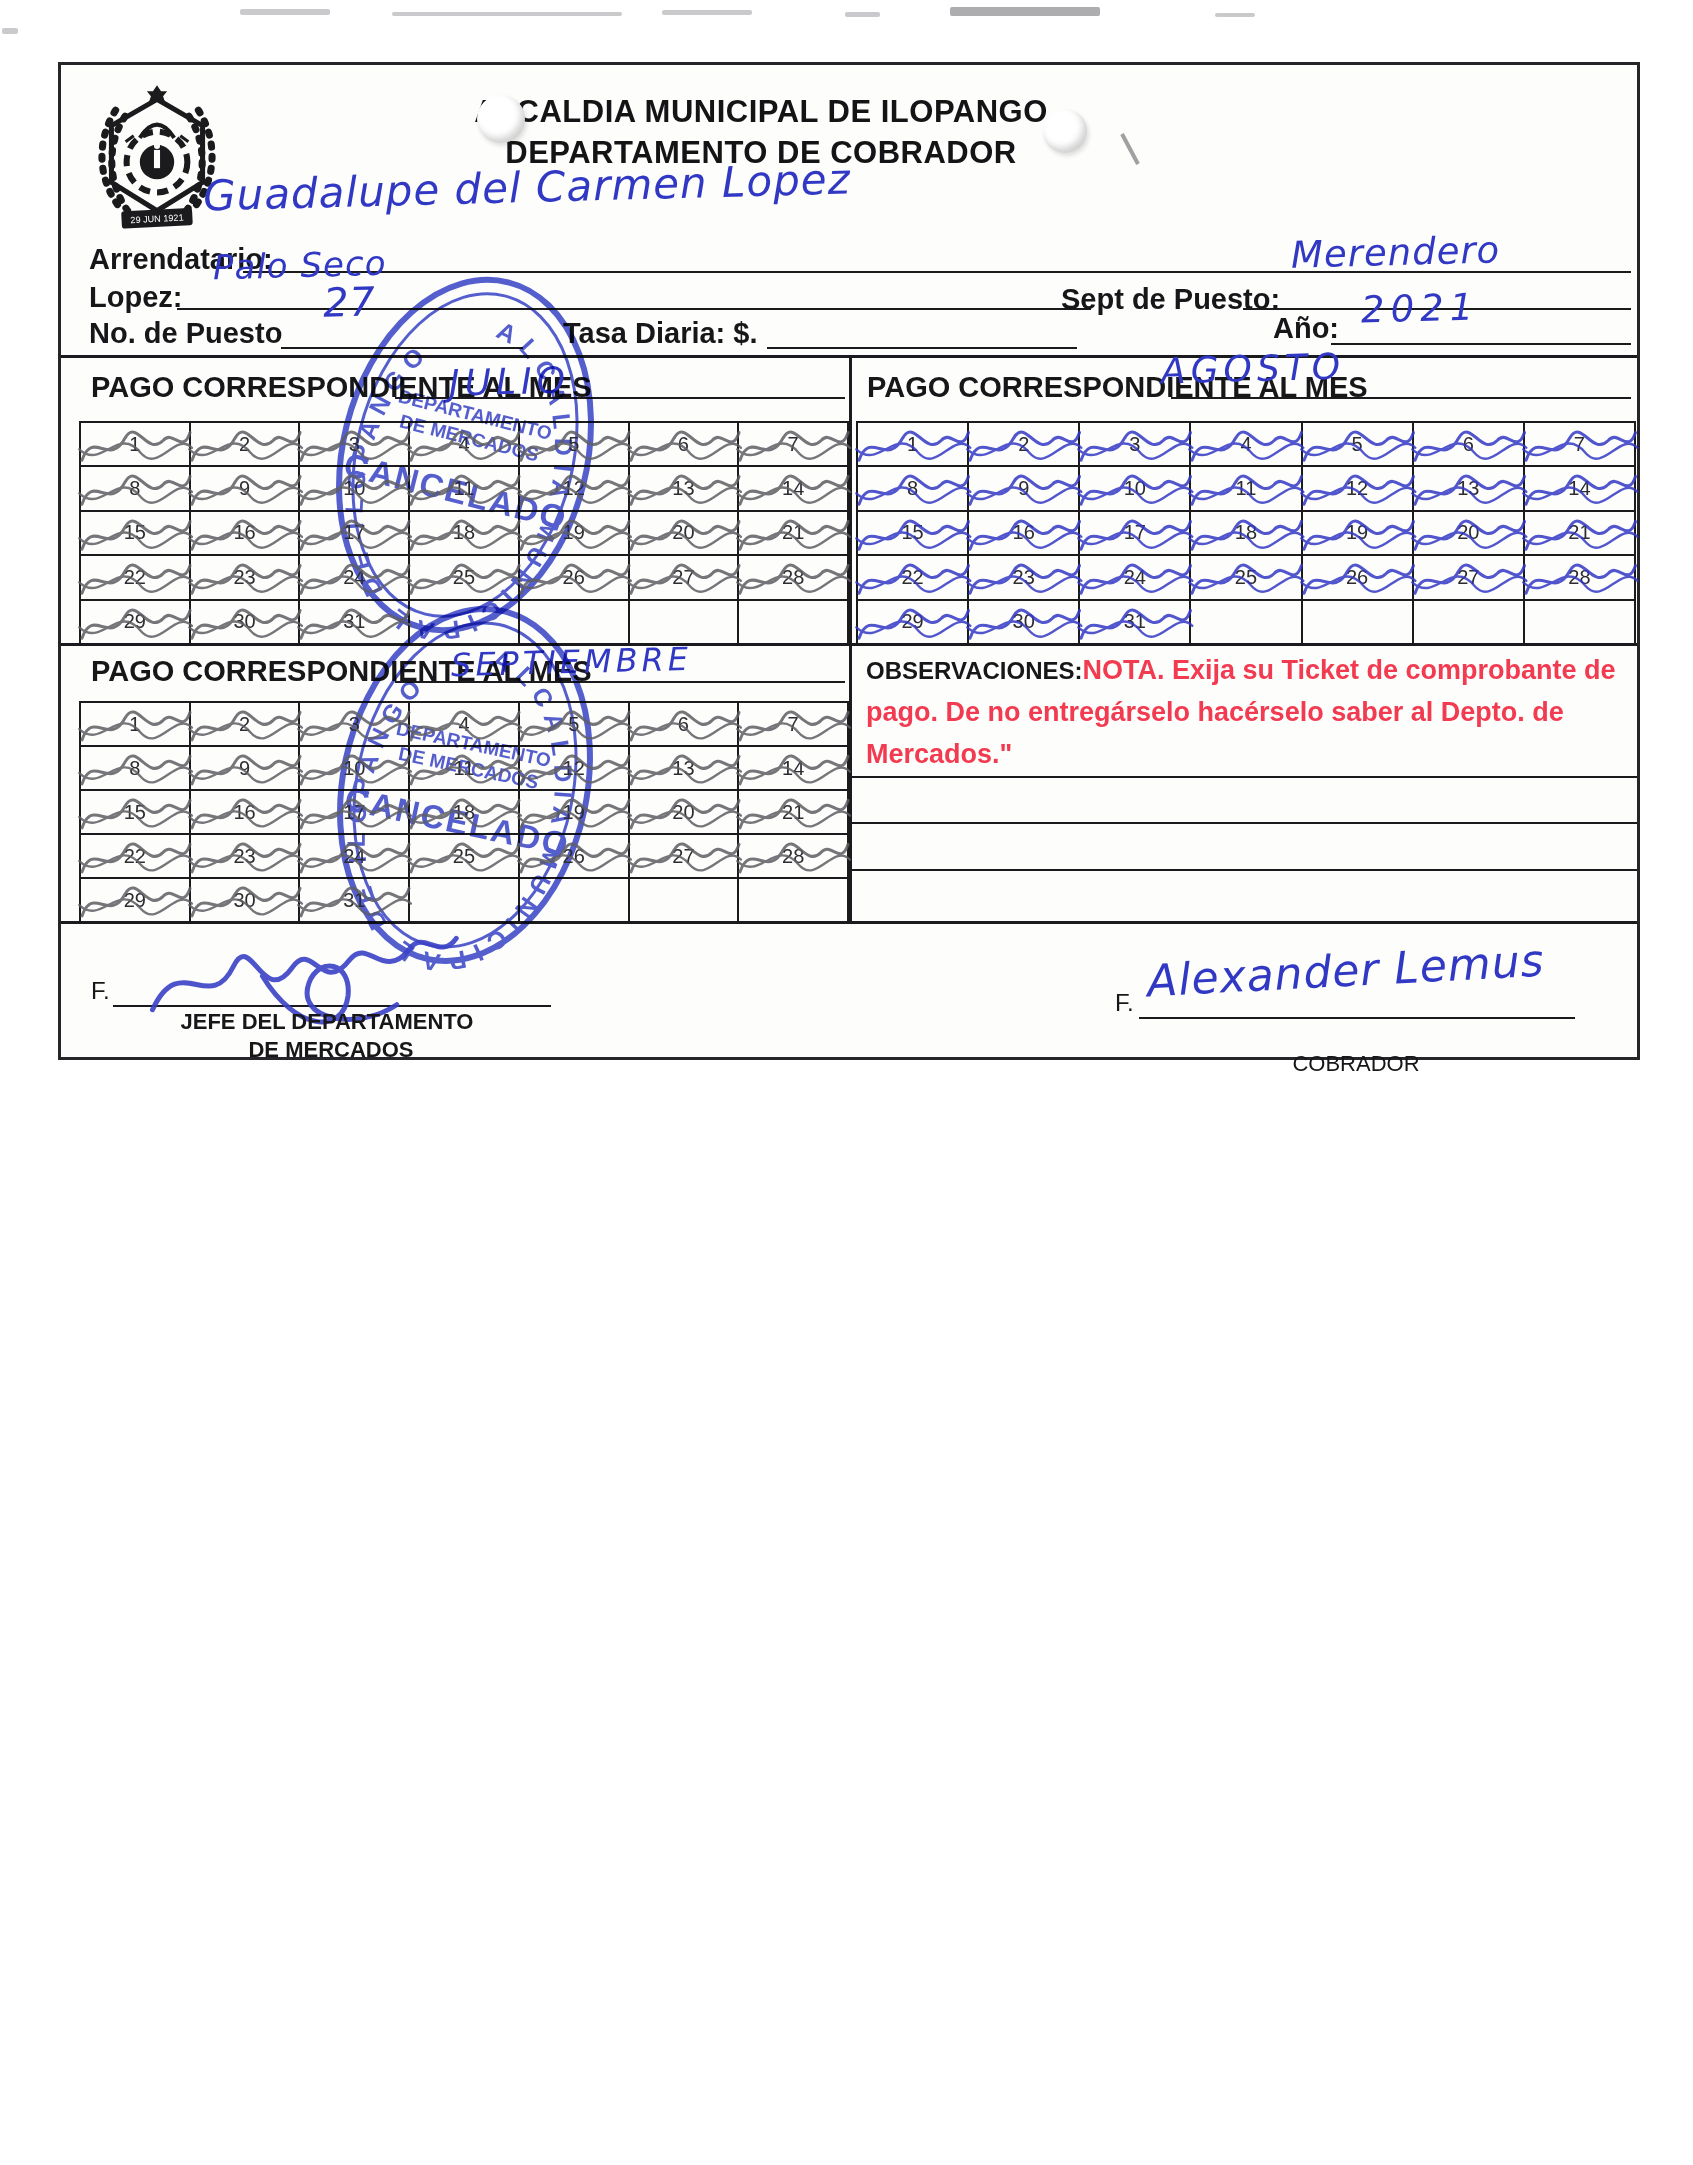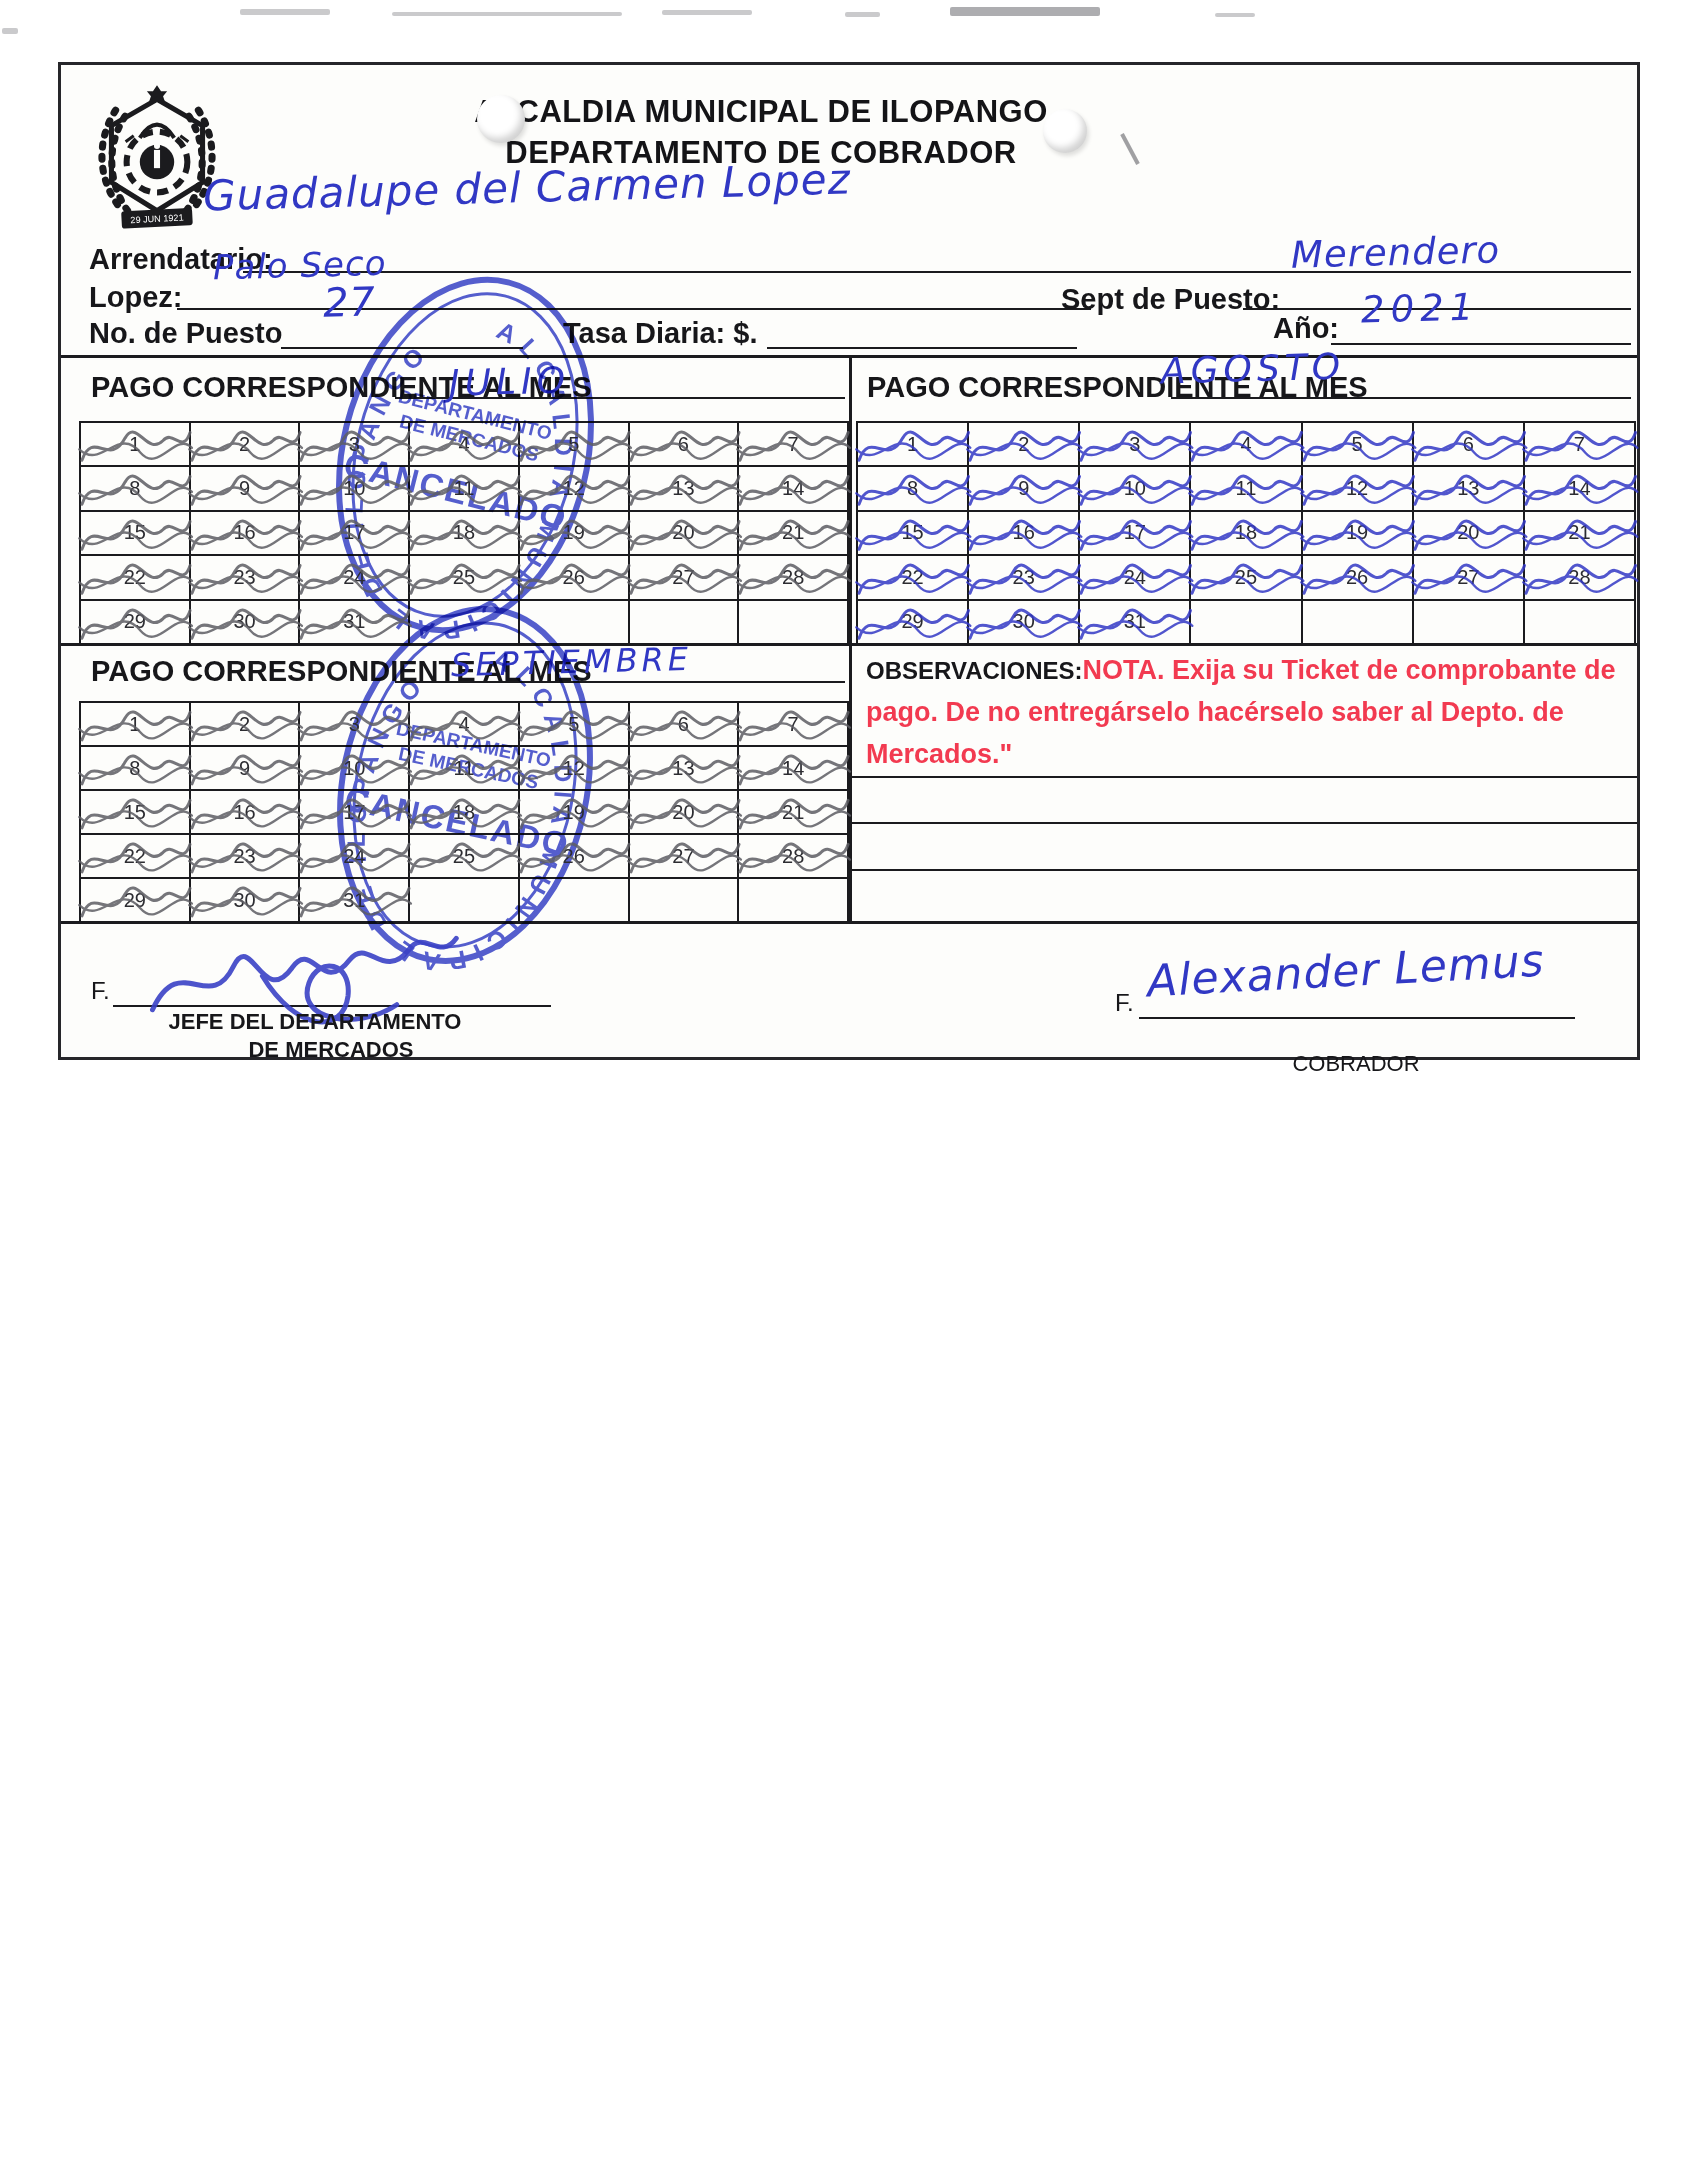--- a/index.html
+++ b/index.html
@@ -823,21 +823,21 @@
     </svg>
 
     <div class="label" style="left:30px;top:912px;font-weight:normal;font-size:24px;">F.</div>
     <div class="rule" style="left:52px;top:940px;width:438px;"></div>
     <svg class="sig-svg" style="left:80px;top:848px;width:330px;height:140px;transform:rotate(-4deg);" viewBox="0 0 330 140">
       <g fill="none" stroke="#3b42c6" stroke-width="5" stroke-linecap="round" opacity=".9">
         <path d="M10,86 C42,28 66,96 94,48 C114,14 120,92 152,54 C174,26 180,84 210,50 C230,28 242,74 270,44 C286,24 300,58 318,36"></path>
         <path d="M122,60 C152,118 198,124 206,86 C212,52 180,44 168,70 C152,106 212,122 254,98"></path>
       </g>
     </svg>
-    <div class="caption" style="left:84px;top:944px;width:340px;">JEFE DEL DEPARTAMENTO</div>
+    <div class="caption" style="left:96px;top:944px;width:340px;">JEFE DEL DEPARTAMENTO</div>
     <div class="caption" style="left:100px;top:972px;width:340px;">DE MERCADOS</div>
 
     <div class="label" style="left:1054px;top:924px;font-weight:normal;font-size:24px;">F.</div>
     <div class="rule" style="left:1078px;top:952px;width:436px;"></div>
     <div class="hw hw-line" style="left: 1086px; top: 880px; font-size: 44px; transform: rotate(-3deg); color: rgb(49, 56, 196);">Alexander Lemus</div>
     <div class="caption" style="left:1120px;top:958px;width:350px;font-weight:normal;margin-top:28px;">COBRADOR</div>
 
   </div>
 </div>
 

